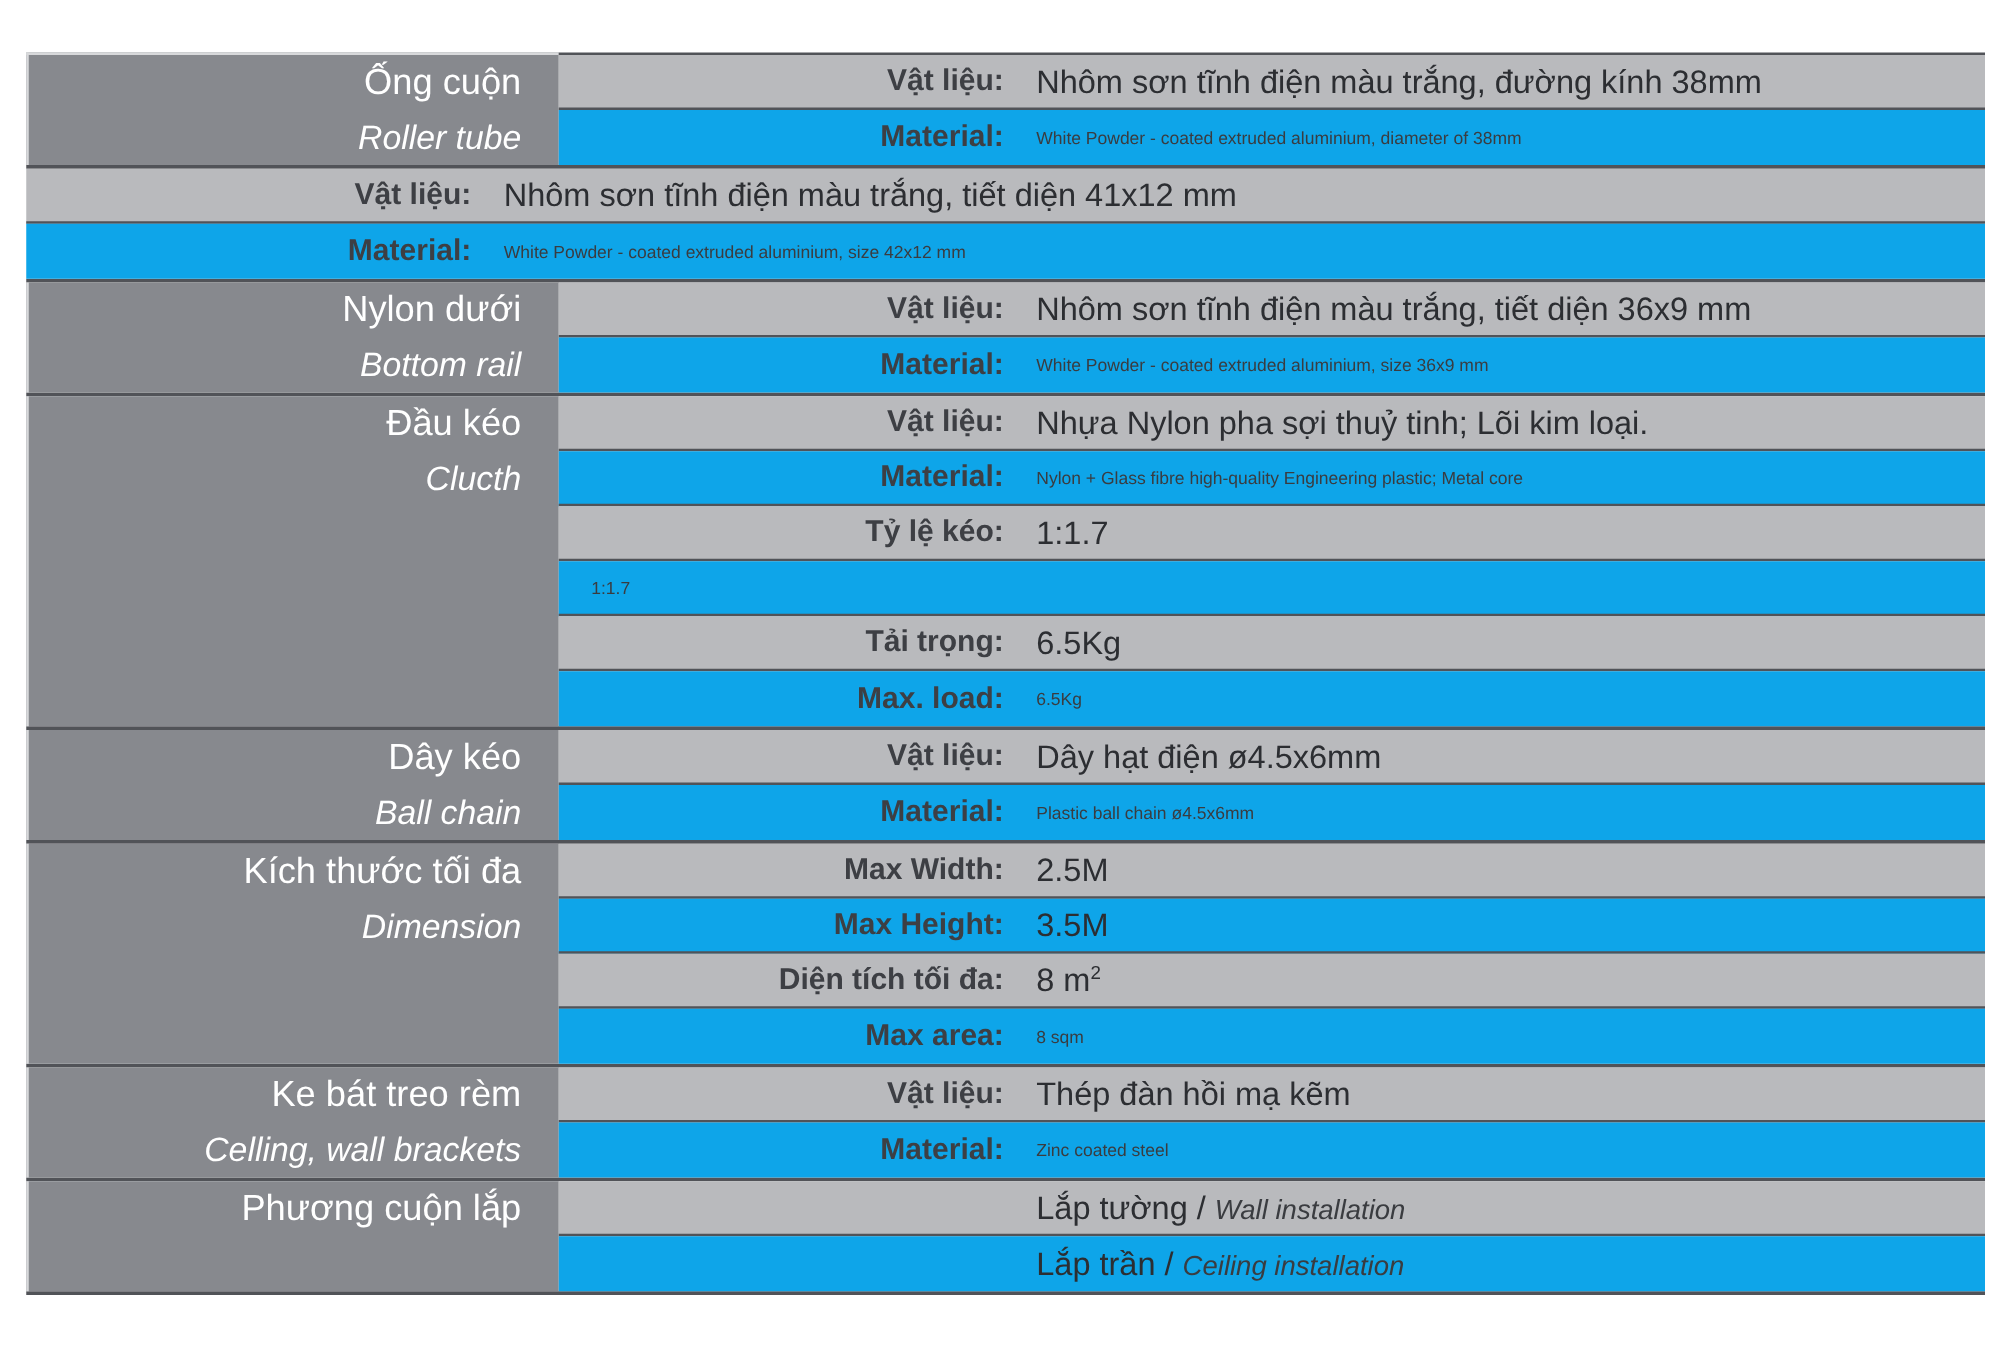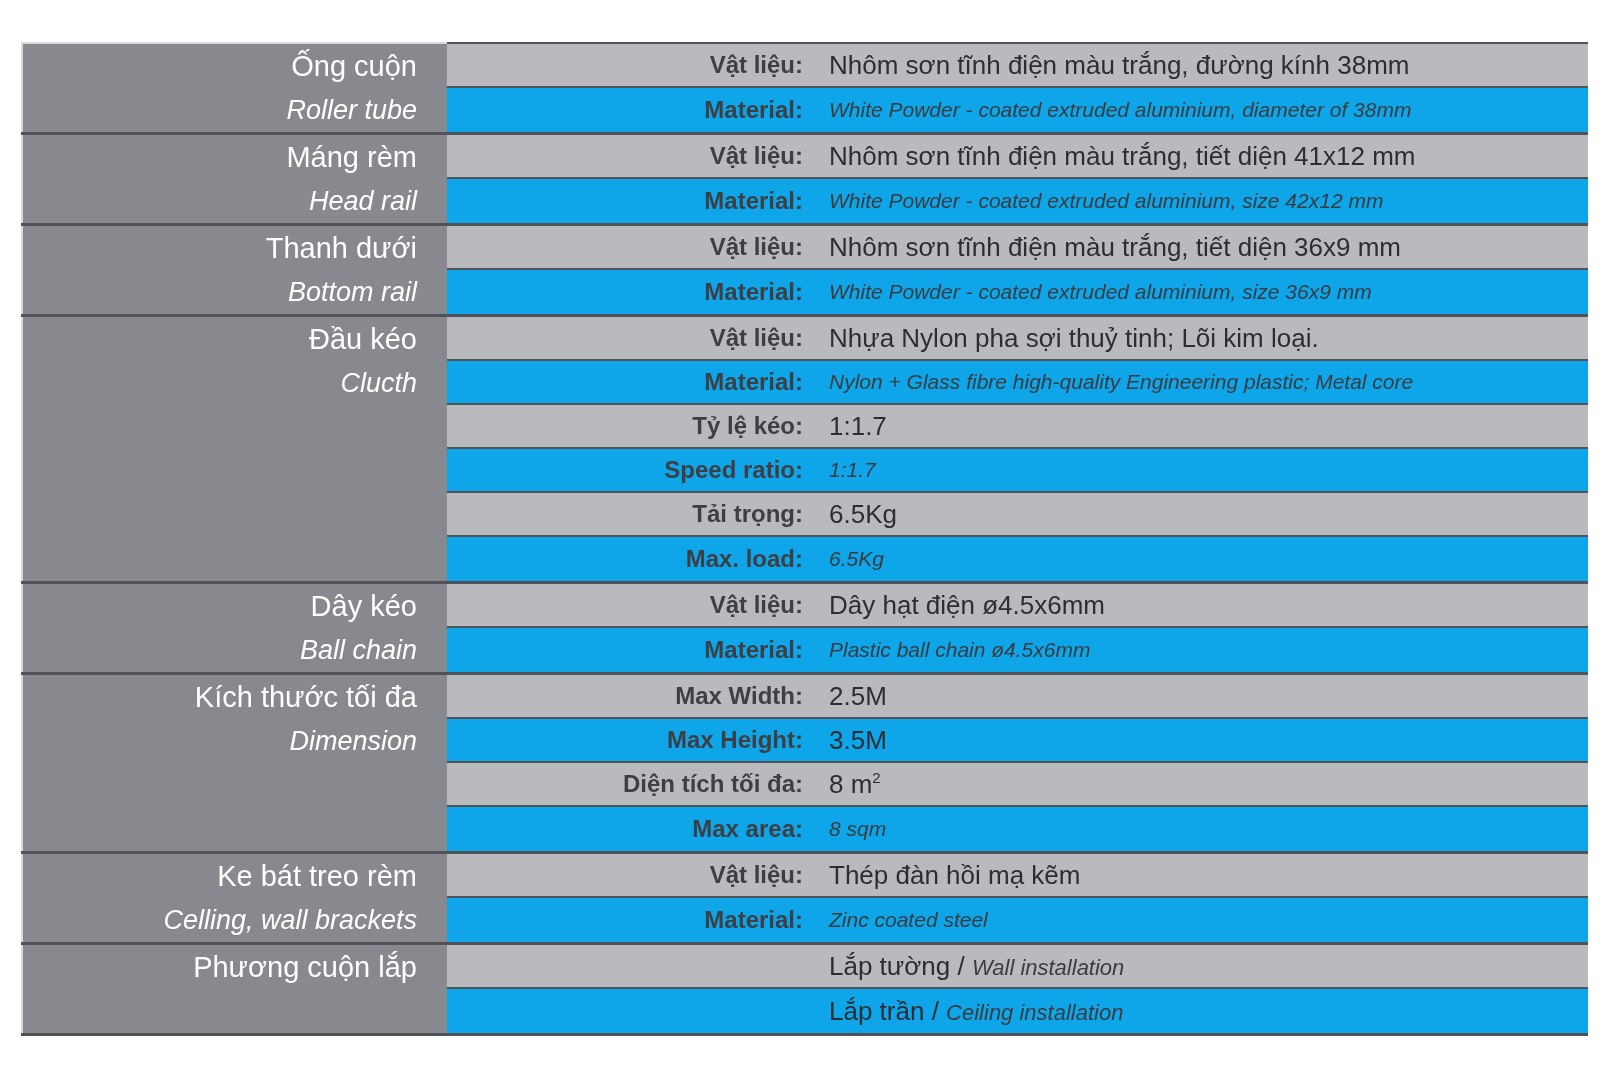--- a/index.html
+++ b/index.html
@@ -48,21 +48,21 @@
   .spec-row:last-child{border-bottom:none;}
   .spec-row.gray{background:var(--band);}
   .spec-row.white{background:#0ea5e9;}
   .lbl{
     width:356px;flex:0 0 356px;text-align:right;
     font-weight:bold;color:var(--label);font-size:24px;white-space:nowrap;
   }
   .val{
     padding-left:26px;color:var(--text);font-size:26px;white-space:nowrap;
   }
-  .val.italic{font-style:italic;font-size:21px;color:#3a3c40;}
+  .val.italic{font-size:14px;color:#3a3c40;}
   .sfx-italic{font-style:italic;font-size:22px;color:#3a3c40;}
   .val sup{font-size:15px;vertical-align:super;}
 </style>
 </head>
 <body>
 
 <div class="spec-table">
 
   <div class="section">
     <div class="left-cell">
@@ -75,39 +75,35 @@
         <span class="val">Nhôm sơn tĩnh điện màu trắng, đường kính 38mm</span>
       </div>
       <div class="spec-row white">
         <span class="lbl">Material:</span>
         <span class="val italic">White Powder - coated extruded aluminium, diameter of 38mm</span>
       </div>
     </div>
   </div>
 
   <div class="section">
-    <div class="left-cell">
-      <div class="title-vi">Máng rèm</div>
-      <div class="title-en">Head rail</div>
-    </div>
     <div class="rows">
       <div class="spec-row gray">
         <span class="lbl">Vật liệu:</span>
         <span class="val">Nhôm sơn tĩnh điện màu trắng, tiết diện 41x12 mm</span>
       </div>
       <div class="spec-row white">
         <span class="lbl">Material:</span>
         <span class="val italic">White Powder - coated extruded aluminium, size 42x12 mm</span>
       </div>
     </div>
   </div>
 
   <div class="section">
     <div class="left-cell">
-      <div class="title-vi">Thanh dưới</div>
+      <div class="title-vi">Nylon dưới</div>
       <div class="title-en">Bottom rail</div>
     </div>
     <div class="rows">
       <div class="spec-row gray">
         <span class="lbl">Vật liệu:</span>
         <span class="val">Nhôm sơn tĩnh điện màu trắng, tiết diện 36x9 mm</span>
       </div>
       <div class="spec-row white">
         <span class="lbl">Material:</span>
         <span class="val italic">White Powder - coated extruded aluminium, size 36x9 mm</span>
@@ -127,21 +123,20 @@
       </div>
       <div class="spec-row white">
         <span class="lbl">Material:</span>
         <span class="val italic">Nylon + Glass fibre high-quality Engineering plastic; Metal core</span>
       </div>
       <div class="spec-row gray">
         <span class="lbl">Tỷ lệ kéo:</span>
         <span class="val">1:1.7</span>
       </div>
       <div class="spec-row white">
-        <span class="lbl">Speed ratio:</span>
         <span class="val italic">1:1.7</span>
       </div>
       <div class="spec-row gray">
         <span class="lbl">Tải trọng:</span>
         <span class="val">6.5Kg</span>
       </div>
       <div class="spec-row white">
         <span class="lbl">Max. load:</span>
         <span class="val italic">6.5Kg</span>
       </div>

